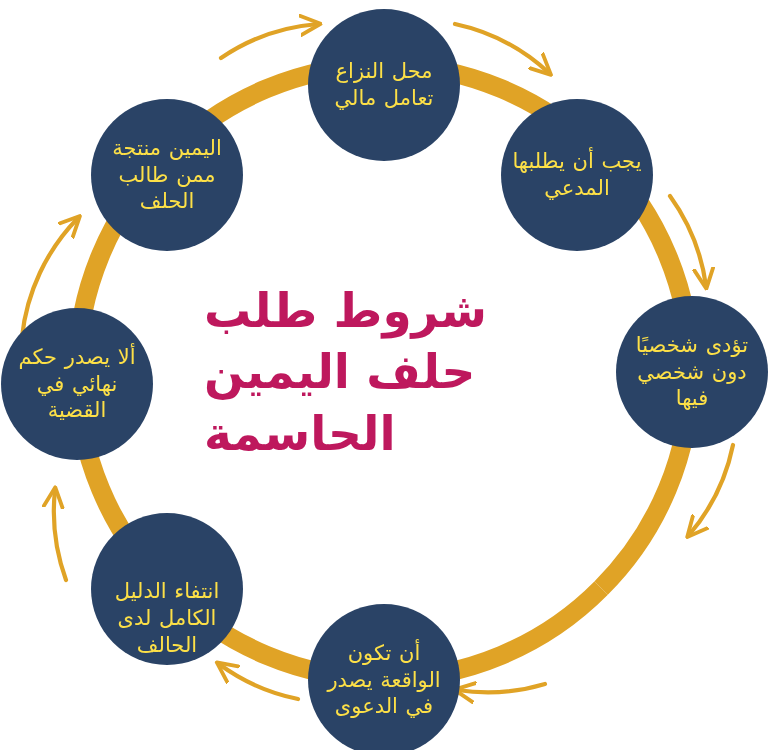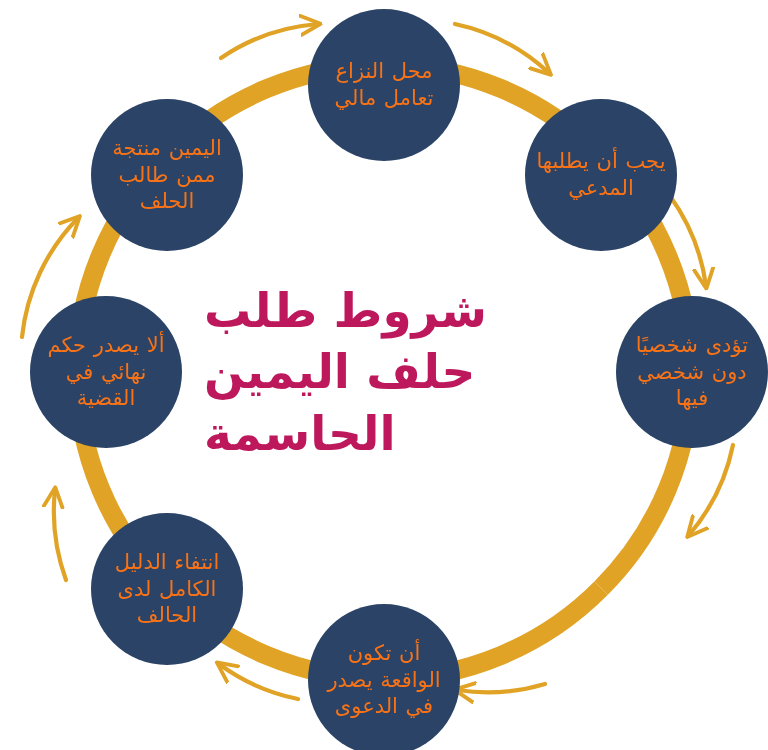--- a/index.html
+++ b/index.html
@@ -31,21 +31,21 @@
     height: 152px;
     border-radius: 50%;
     background: #2a4366;
     display: flex;
     align-items: center;
     justify-content: center;
     box-sizing: border-box;
     padding: 6px;
   }
   .node-label {
-    color: #f97316;
+    color: #fde047;
     font-size: 21px;
     line-height: 1.28;
     font-weight: 500;
     text-align: center;
     direction: rtl;
     letter-spacing: 0px;
     word-spacing: 1px;
   }
   #center-title {
     position: absolute;
@@ -62,26 +62,26 @@
     color: #be185d;
     font-size: 47px;
     line-height: 1.30;
     font-weight: bold;
     direction: rtl;
     text-align: left;
     letter-spacing: -0.5px;
   }
   
   #node-0 { left: 308px; top:   9px; }  
-  #node-1 { left: 525px; top:  99px; }  
+  #node-1 { left: 501px; top:  99px; }  
   #node-2 { left: 616px; top: 296px; }  
   #node-3 { left: 525px; top: 513px; }  
   #node-4 { left: 308px; top: 604px; }  
-  #node-5 { left:  91px; top: 513px; }  
-  #node-6 { left:   1px; top: 296px; margin-left: 29px; }  
+  #node-5 { left:  91px; top: 513px; align-items: flex-end; }  
+  #node-6 { left:   1px; top: 308px; }  
   #node-7 { left:  91px; top:  99px; }  
 </style>
 </head>
 <body>
 
 <div id="diagram-root">
 
   <svg id="ring-layer" viewBox="0 0 768 750" xmlns="http://www.w3.org/2000/svg">
     <defs>
       <marker id="ah" viewBox="0 0 10 10" refX="8" refY="5" markerWidth="5.4" markerHeight="5.4" orient="auto-start-reverse">

